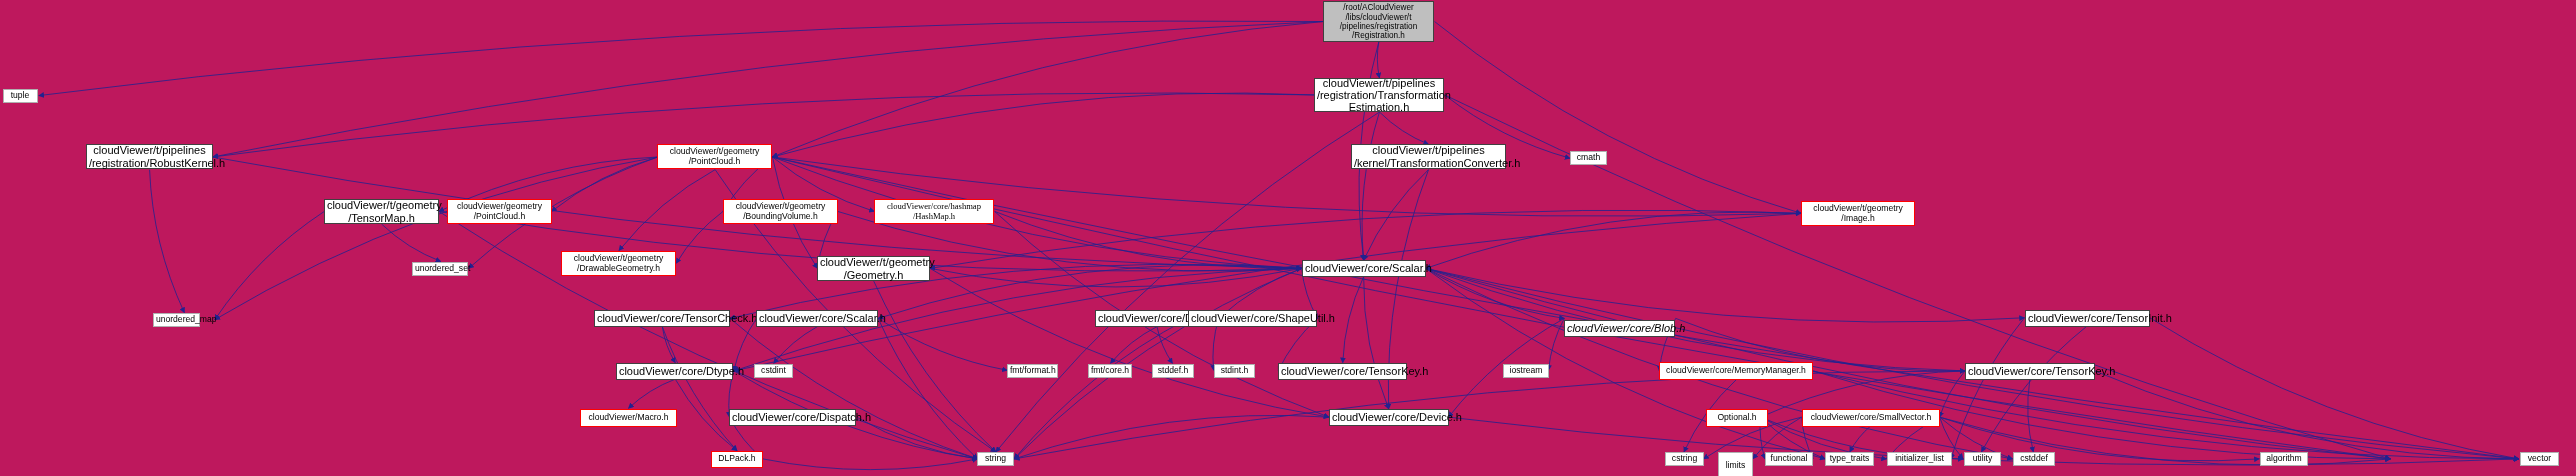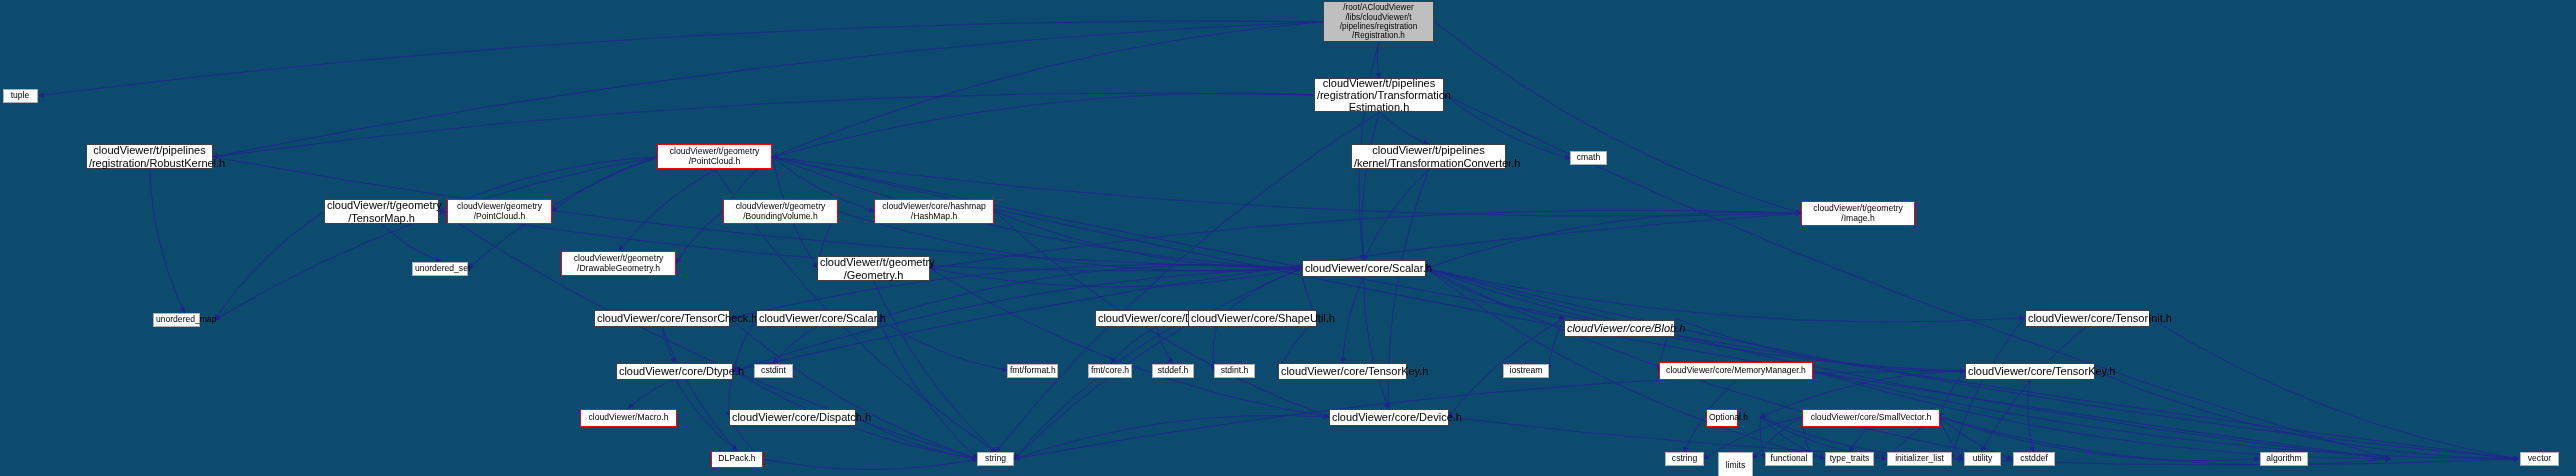--- a/index.html
+++ b/index.html
@@ -4,21 +4,21 @@
 <style>
   html, body {
     margin: 0;
     padding: 0;
     background: #ffffff;
   }
   #graph-root {
     position: relative;
     width: 2576px;
     height: 476px;
-    background: #0c4a6e;
+    background: #be185d;
     font-family: "Liberation Sans", "DejaVu Sans", sans-serif;
     overflow: hidden;
   }
   #edge-layer {
     position: absolute;
     left: 0;
     top: 0;
     width: 2576px;
     height: 476px;
     pointer-events: none;
@@ -198,21 +198,21 @@
 /PointCloud.h</span></div>
       <div class="node local" style="left: 1351px; top: 144px; width: 155px; height: 25px;"><span class="label">cloudViewer/t/pipelines
 /kernel/TransformationConverter.h</span></div>
       <div class="node system" style="left: 1570px; top: 151px; width: 37px; height: 14px;"><span class="label">cmath</span></div>
       <div class="node local" style="left: 324px; top: 199px; width: 115px; height: 25px;"><span class="label">cloudViewer/t/geometry
 /TensorMap.h</span></div>
       <div class="node highlight" style="left: 447px; top: 199px; width: 105px; height: 25px;"><span class="label">cloudViewer/geometry
 /PointCloud.h</span></div>
       <div class="node highlight" style="left: 723px; top: 199px; width: 115px; height: 25px;"><span class="label">cloudViewer/t/geometry
 /BoundingVolume.h</span></div>
-      <div class="node highlight" style="left: 874px; top: 199px; width: 120px; height: 25px;"><span class="label">cloudViewer/core/hashmap
+      <div class="node highlight" style="left: 874px; top: 199px; width: 120px; height: 25px; font-family: Liberation Serif, serif;"><span class="label">cloudViewer/core/hashmap
 /HashMap.h</span></div>
       <div class="node highlight" style="left: 1801px; top: 201px; width: 114px; height: 25px;"><span class="label">cloudViewer/t/geometry
 /Image.h</span></div>
       <div class="node system" style="left: 412px; top: 262px; width: 56px; height: 14px;"><span class="label">unordered_set</span></div>
       <div class="node highlight" style="left: 561px; top: 251px; width: 115px; height: 25px;"><span class="label">cloudViewer/t/geometry
 /DrawableGeometry.h</span></div>
       <div class="node local" style="left: 817px; top: 256px; width: 113px; height: 25px;"><span class="label">cloudViewer/t/geometry
 /Geometry.h</span></div>
       <div class="node local" style="left: 1302px; top: 260px; width: 124px; height: 16.5px;"><span class="label">cloudViewer/core/Scalar.h</span></div>
       <div class="node local" style="left: 594px; top: 310px; width: 136px; height: 16.5px;"><span class="label">cloudViewer/core/TensorCheck.h</span></div>
@@ -227,21 +227,21 @@
       <div class="node system" style="left: 1088px; top: 364px; width: 44px; height: 14px;"><span class="label">fmt/core.h</span></div>
       <div class="node system" style="left: 1152px; top: 364px; width: 42px; height: 14px;"><span class="label">stddef.h</span></div>
       <div class="node system" style="left: 1214px; top: 364px; width: 41px; height: 14px;"><span class="label">stdint.h</span></div>
       <div class="node local" style="left: 1278px; top: 363px; width: 129px; height: 16.5px;"><span class="label">cloudViewer/core/TensorKey.h</span></div>
       <div class="node system" style="left: 1503px; top: 364px; width: 46px; height: 14px;"><span class="label">iostream</span></div>
       <div class="node highlight" style="left: 1659px; top: 362px; width: 154px; height: 18px;"><span class="label">cloudViewer/core/MemoryManager.h</span></div>
       <div class="node local" style="left: 1965px; top: 363px; width: 130px; height: 16.5px;"><span class="label">cloudViewer/core/TensorKey.h</span></div>
       <div class="node highlight" style="left: 580px; top: 409px; width: 97px; height: 18px;"><span class="label">cloudViewer/Macro.h</span></div>
       <div class="node local" style="left: 729px; top: 409px; width: 127px; height: 16.5px;"><span class="label">cloudViewer/core/Dispatch.h</span></div>
       <div class="node local" style="left: 1329px; top: 409px; width: 120px; height: 16.5px;"><span class="label">cloudViewer/core/Device.h</span></div>
-      <div class="node highlight" style="left: 1706px; top: 409px; width: 32px; height: 18px;"><span class="label">Optional.h</span></div>
+      <div class="node highlight" style="left: 1706px; top: 409px; width: 62px; height: 18px;"><span class="label">Optional.h</span></div>
       <div class="node highlight" style="left: 1802px; top: 409px; width: 138px; height: 18px;"><span class="label">cloudViewer/core/SmallVector.h</span></div>
       <div class="node highlight" style="left: 711px; top: 451px; width: 52px; height: 16.5px;"><span class="label">DLPack.h</span></div>
       <div class="node system" style="left: 977px; top: 452px; width: 37px; height: 14px;"><span class="label">string</span></div>
       <div class="node system" style="left: 1665px; top: 452px; width: 39px; height: 14px;"><span class="label">cstring</span></div>
       <div class="node system" style="left: 1718px; top: 452px; width: 35px; height: 28px;"><span class="label">limits</span></div>
       <div class="node system" style="left: 1765px; top: 452px; width: 48px; height: 14px;"><span class="label">functional</span></div>
       <div class="node system" style="left: 1825px; top: 452px; width: 49px; height: 14px;"><span class="label">type_traits</span></div>
       <div class="node system" style="left: 1887px; top: 452px; width: 65px; height: 14px;"><span class="label">initializer_list</span></div>
       <div class="node system" style="left: 1964px; top: 452px; width: 37px; height: 14px;"><span class="label">utility</span></div>
       <div class="node system" style="left: 2013px; top: 452px; width: 42px; height: 14px;"><span class="label">cstddef</span></div>

